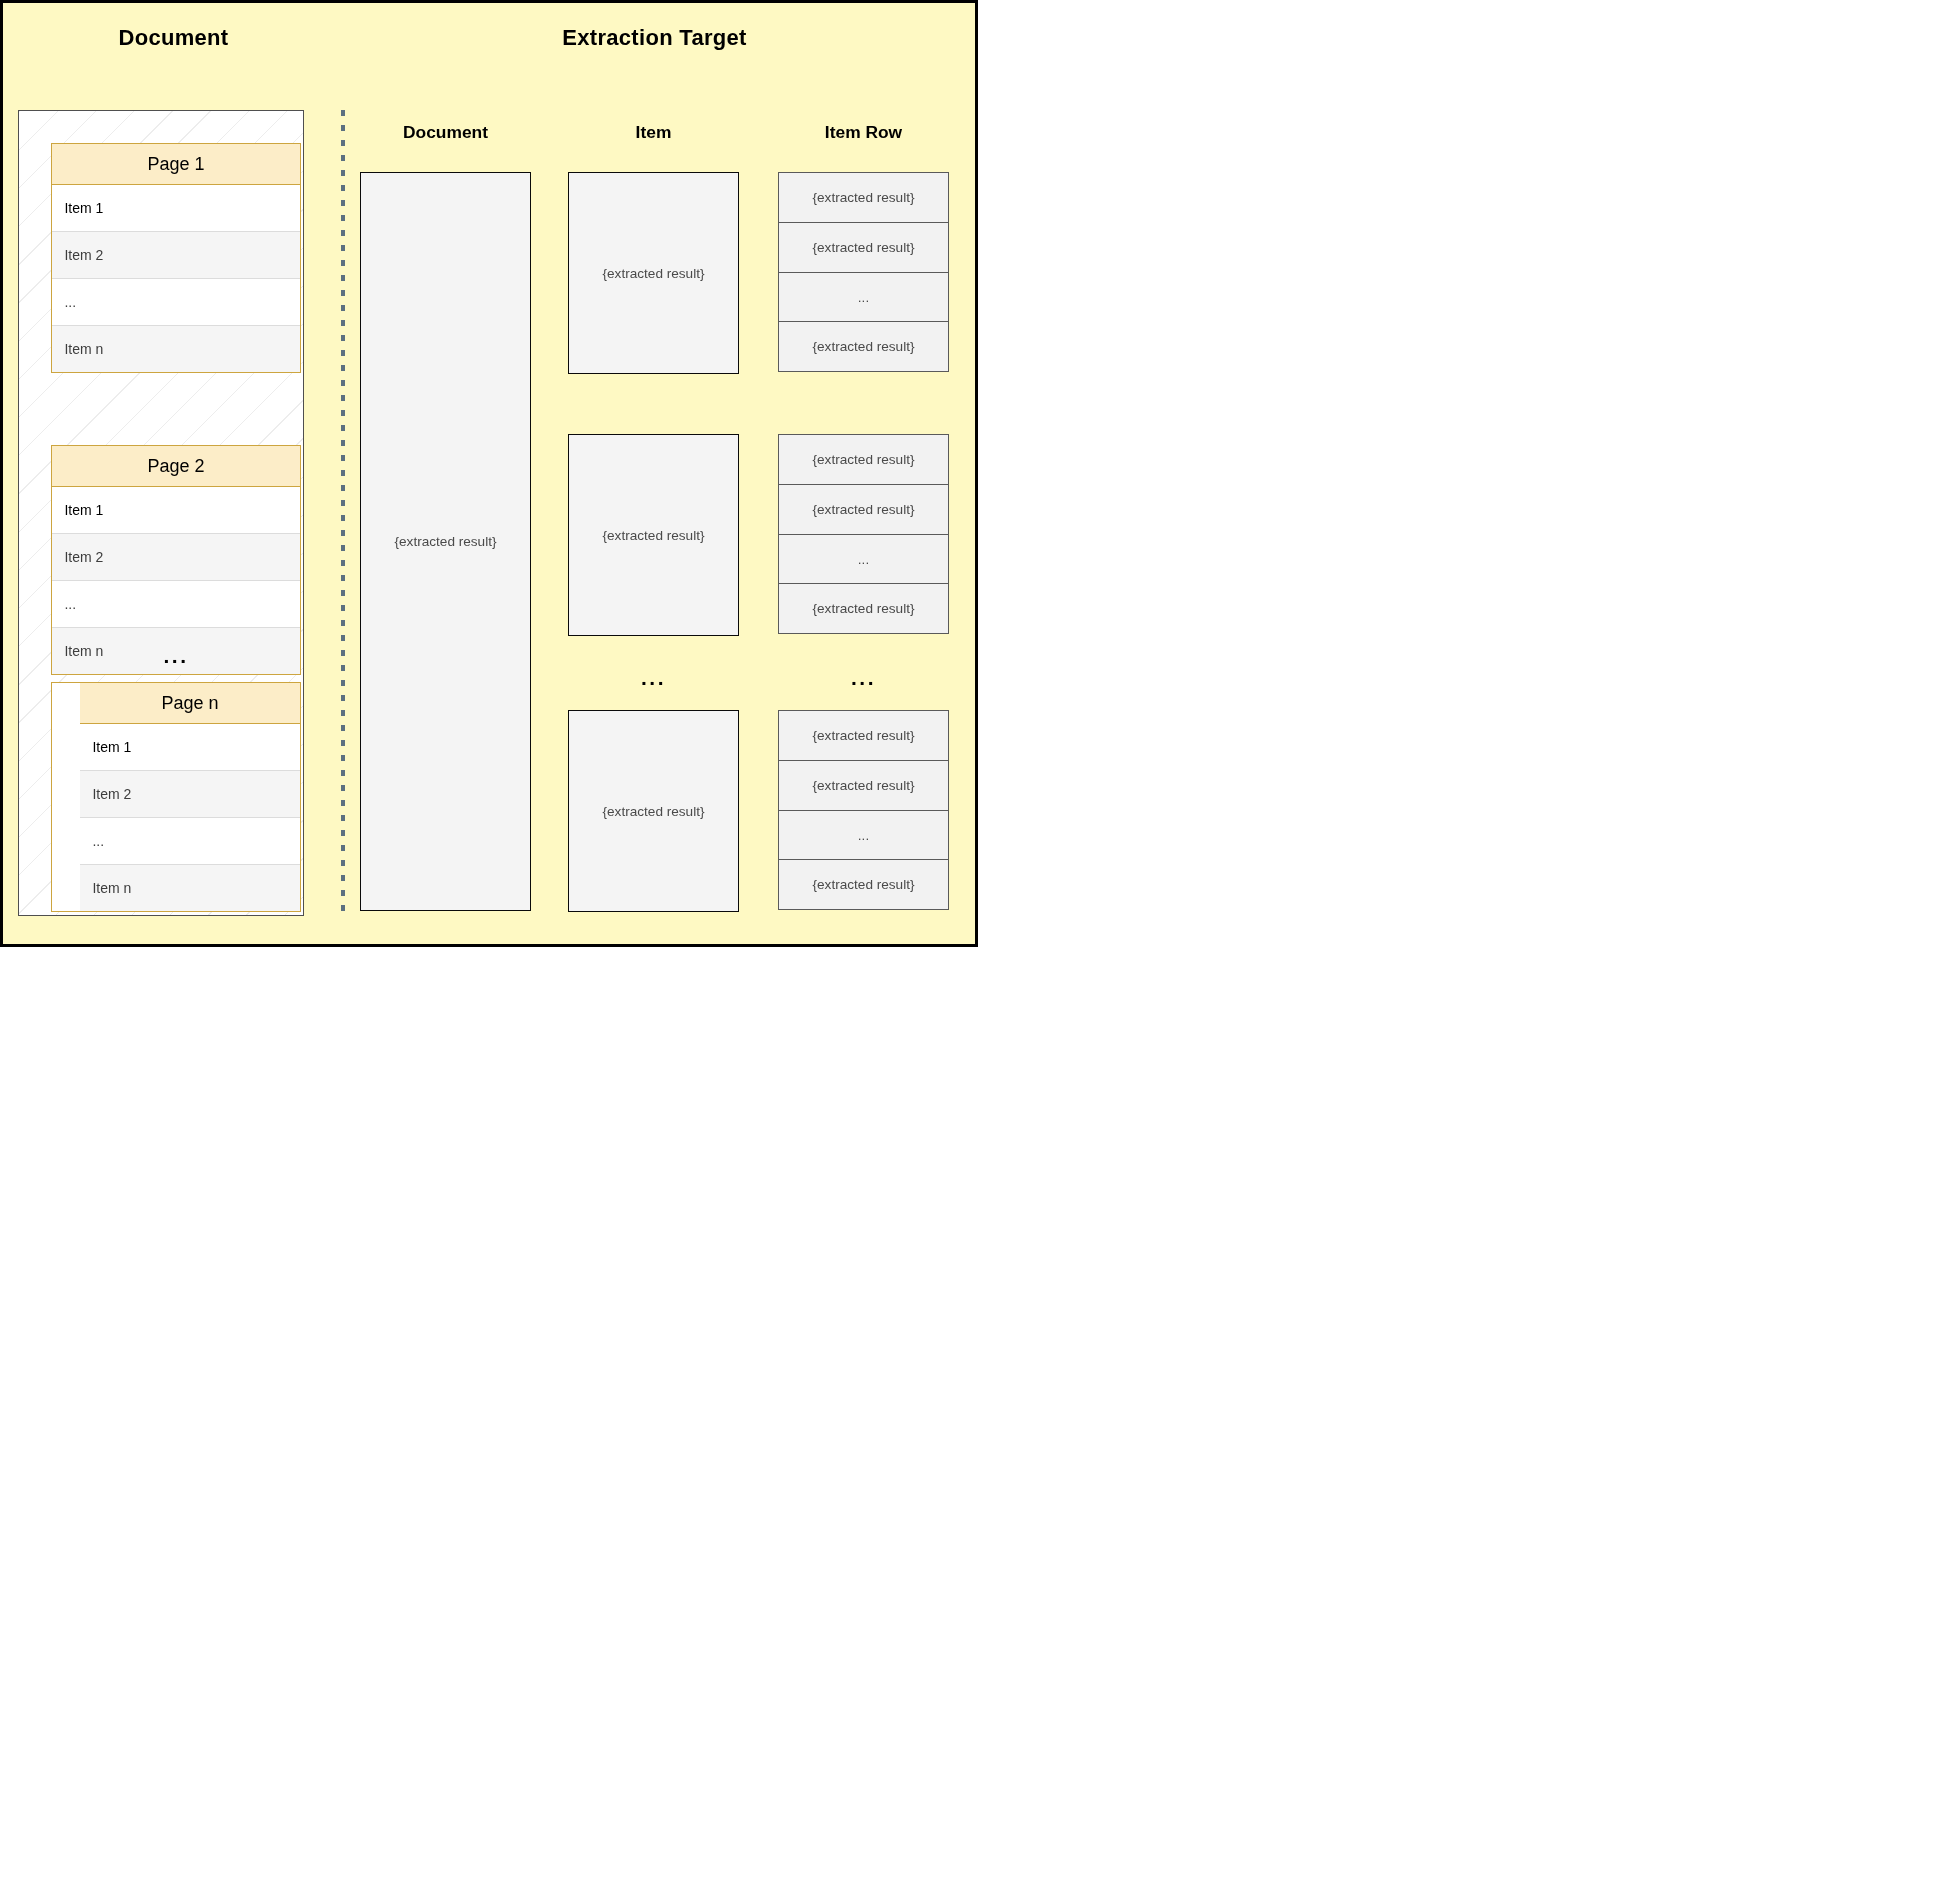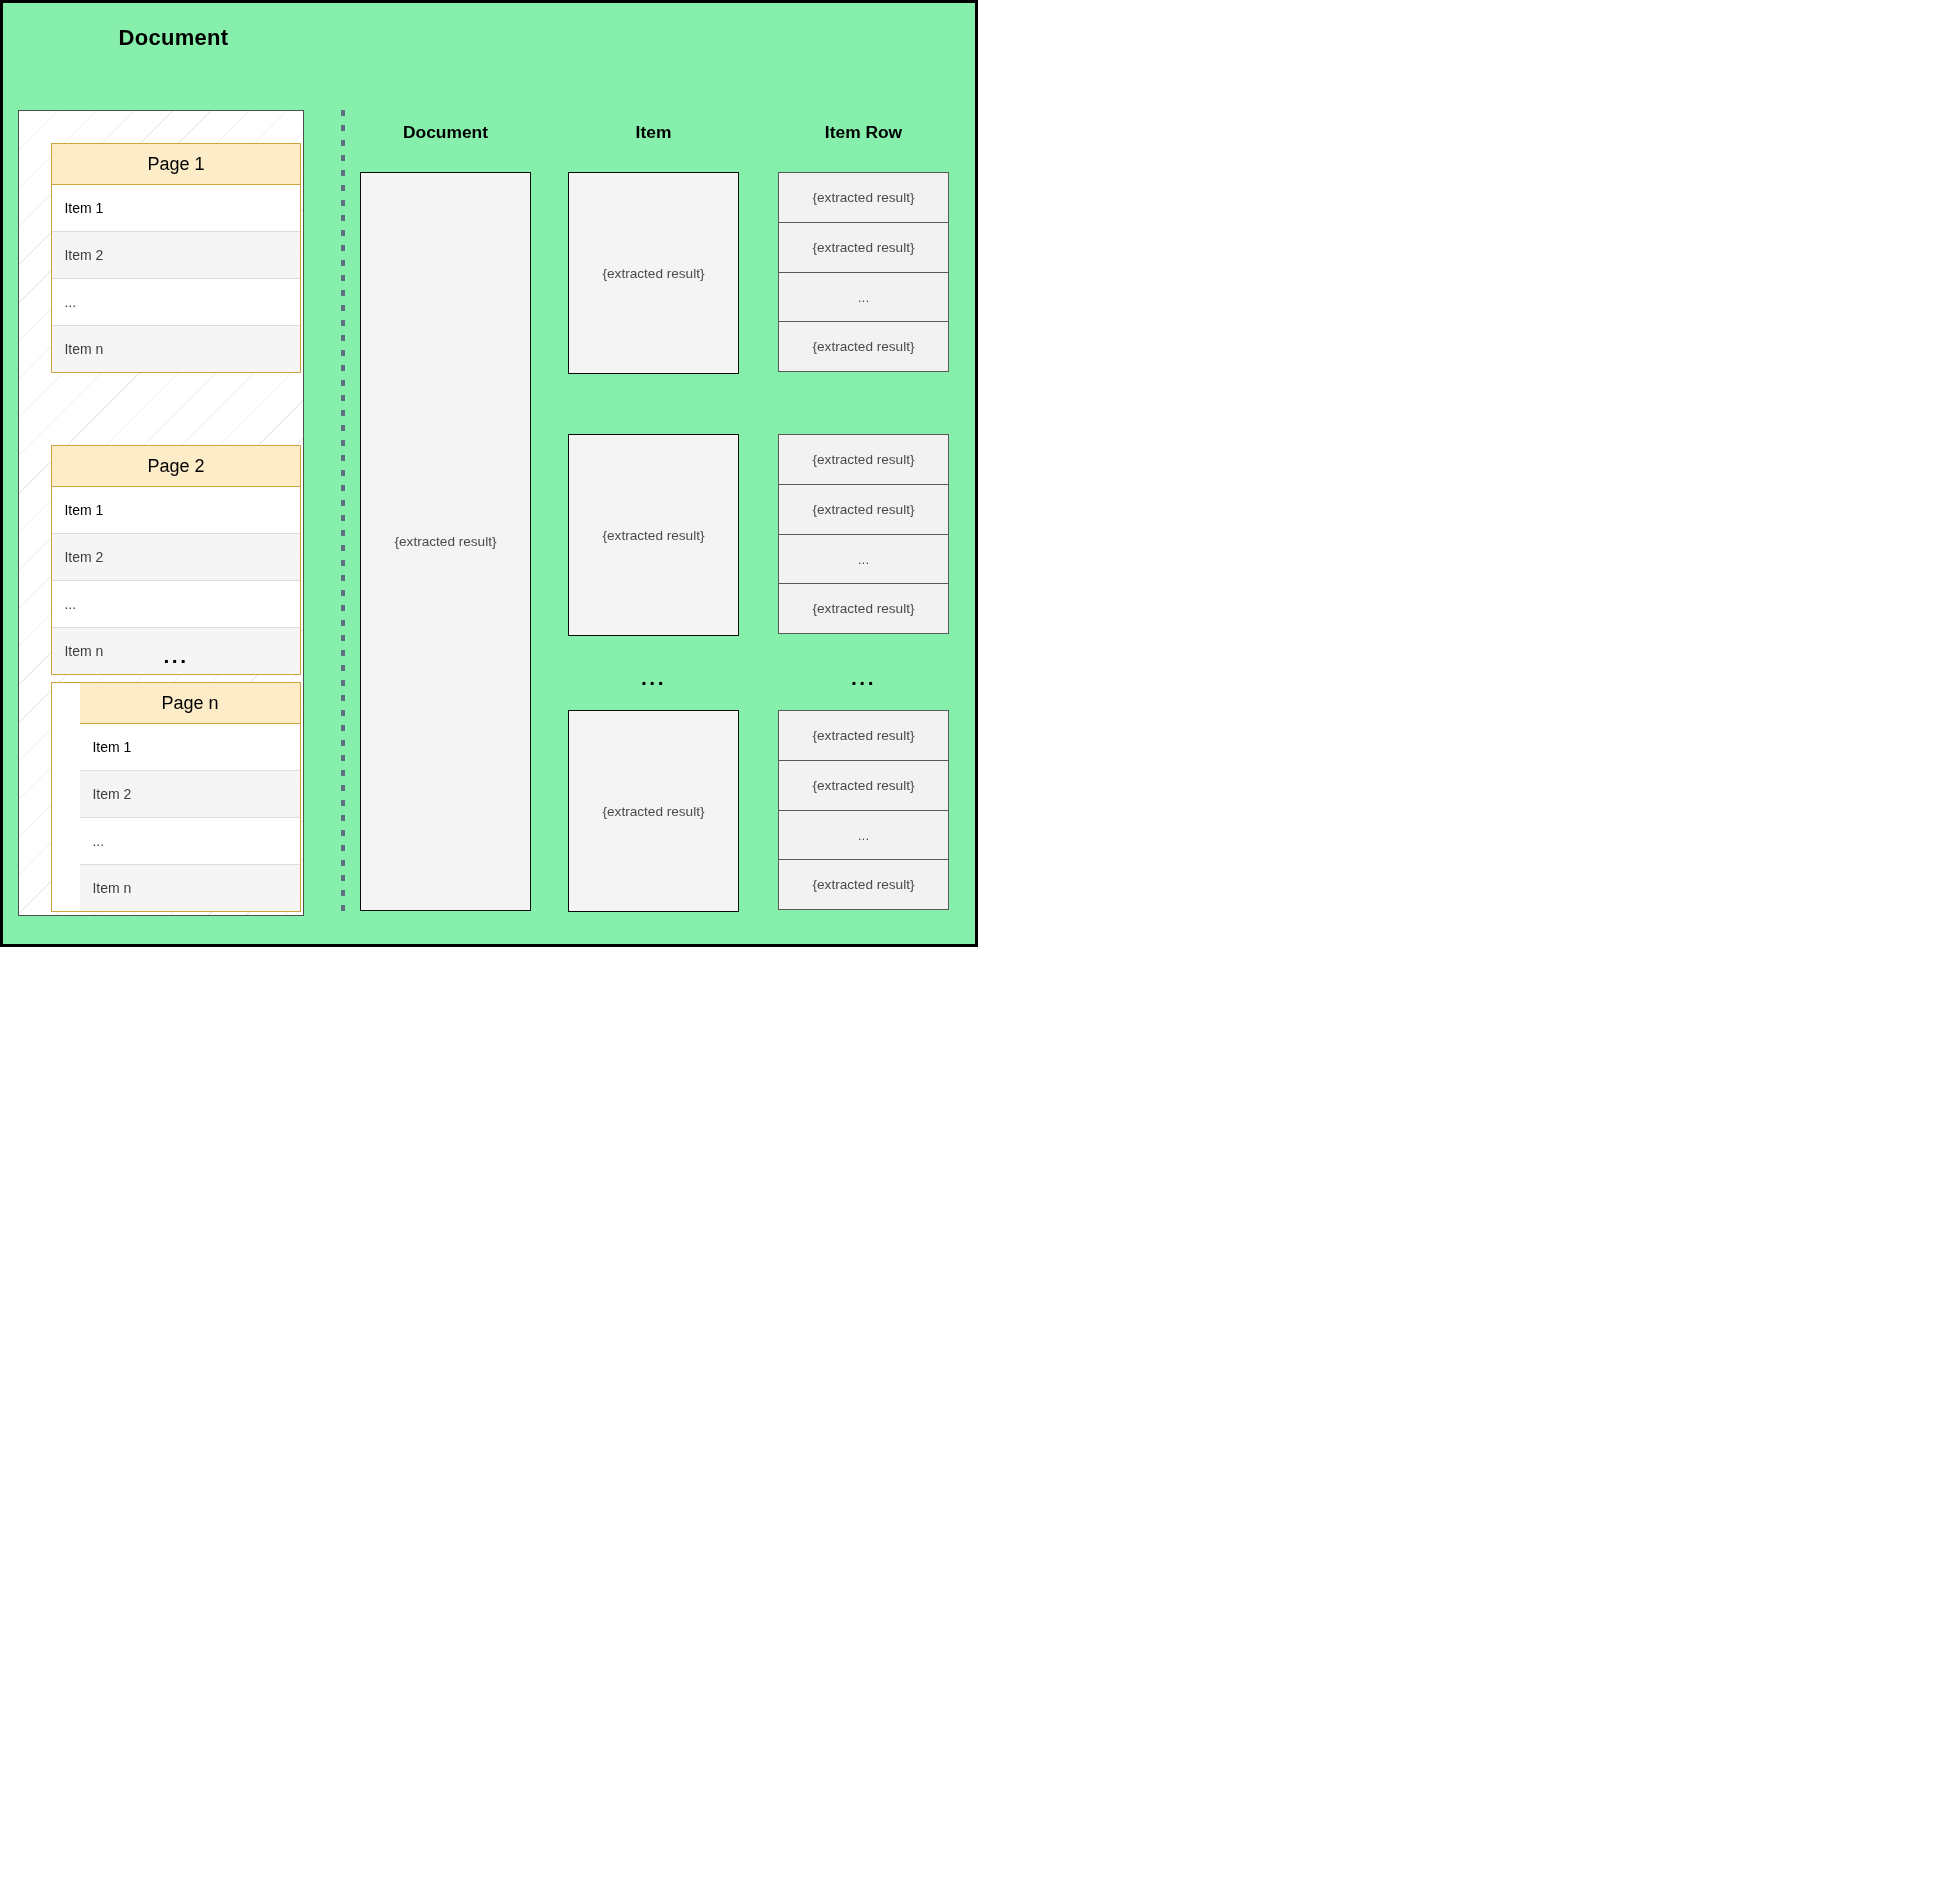--- a/index.html
+++ b/index.html
@@ -2,21 +2,21 @@
 <html style="font-size:10px"><head>
 <meta charset="utf-8">
 <style>
   html, body { margin: 0; padding: 0; background: #ffffff; }
   body { font-family: "Liberation Sans", sans-serif; }
 
   .canvas {
     position: relative;
     width: 978px;
     height: 947px;
-    background: #86efac;
+    background: #fef9c3;
     border: 3.1px solid #000000;
     box-sizing: border-box;
     overflow: hidden;
   }
 
   .title {
     position: absolute;
     top: 22px;
     font-size: 22px;
     font-weight: bold;
@@ -150,20 +150,21 @@
     color: #4a4a4a;
   }
   .t-row + .t-row { margin-top: -1.2px; }
 </style>
 </head>
 <body>
 
 <div class="canvas">
 
   <div class="title title-left">Document</div>
+  <div class="title title-right">Extraction Target</div>
 
   <div class="doc-container">
 
     <div class="page-table pt-1">
       <div class="page-header">Page 1</div>
       <div class="item-row first">Item 1</div>
       <div class="item-row alt">Item 2</div>
       <div class="item-row">...</div>
       <div class="item-row alt">Item n</div>
     </div>

